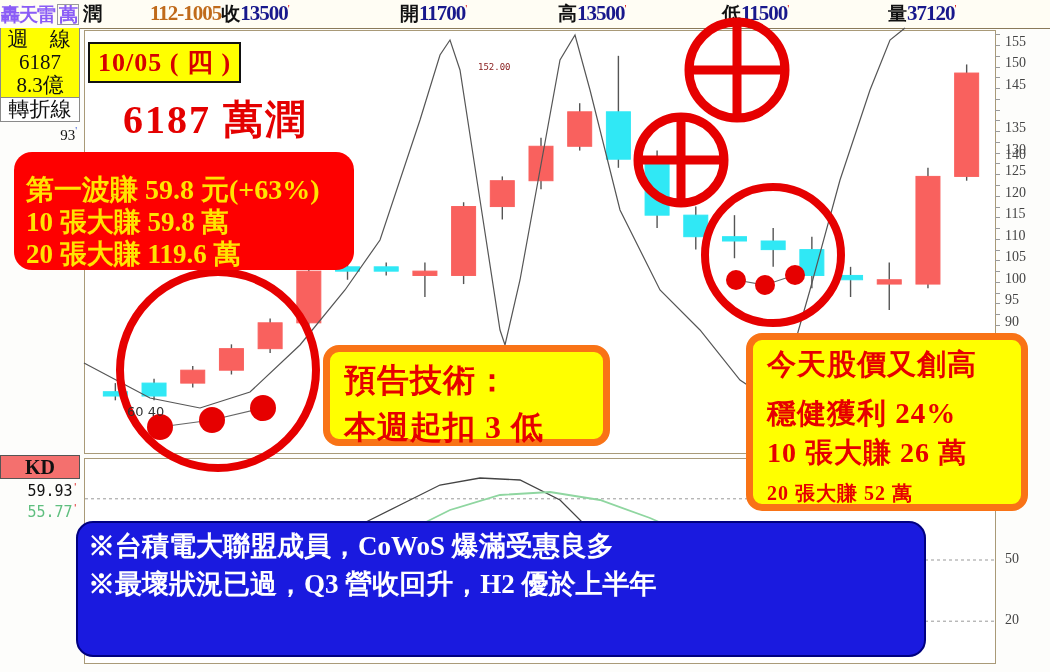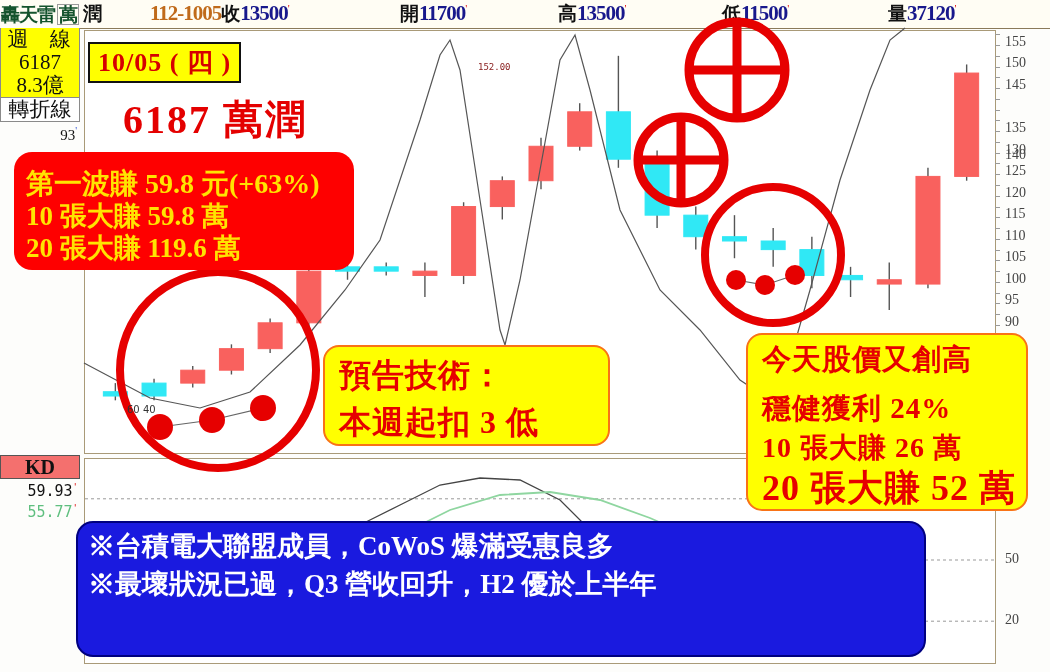--- a/index.html
+++ b/index.html
@@ -3,21 +3,21 @@
 <meta charset="utf-8">
 <style>
   html,body{margin:0;padding:0;background:#ffffff;}
   body{font-family:"Liberation Serif","DejaVu Serif",serif;}
   #app{position:relative;width:1050px;height:672px;overflow:hidden;background:#fdfdfb;}
 
   
   .quote-bar{position:absolute;left:0;top:0;width:1050px;height:28px;
     background:#fffdf4;border-bottom:1px solid #8a7a5a;display:flex;align-items:center;}
   .qb-logo{display:flex;align-items:center;height:26px;margin-left:1px;}
-  .qb-logo .lg{font-family:"DejaVu Sans",sans-serif;font-weight:bold;font-size:19px;color:#14532d;
+  .qb-logo .lg{font-family:"DejaVu Sans",sans-serif;font-weight:bold;font-size:19px;color:#8b5cf6;
     letter-spacing:-1px;line-height:1;}
   .qb-box{border:1px solid #9a9a9a;padding:0 1px;margin:0 2px;}
   .qb-name{font-size:19px;font-weight:bold;color:#111;margin-left:2px;letter-spacing:6px;}
   .qb-seg{font-size:21px;color:#111;white-space:nowrap;}
   .qb-date{color:#c06a1a;font-weight:bold;letter-spacing:-1px;}
   .qb-lbl{color:#111;font-size:19px;font-weight:bold;}
   .qb-val{color:#18188c;font-weight:bold;letter-spacing:-1px;}
   .qb-star{color:#d00;font-size:11px;vertical-align:super;}
   .qb-item{position:absolute;top:1px;}
 
@@ -46,43 +46,43 @@
   #price-frame{left:84px;top:30px;width:910px;height:422px;}
   #kd-frame{left:84px;top:458px;width:910px;height:204px;}
   .axis-col{position:absolute;left:995px;width:55px;}
   .axis-tick{position:absolute;font-family:"Liberation Serif",serif;font-size:14px;color:#444;left:10px;}
   .axis-minor{position:absolute;left:0px;width:5px;height:1px;background:#999;}
 
   svg.overlay{position:absolute;left:0;top:0;width:1050px;height:672px;pointer-events:none;}
 
   
   .callout{position:absolute;box-sizing:border-box;}
-  .red-box{background:#fe0000;border-radius:18px;padding:16px 10px 8px 12px;}
+  .red-box{background:#fe0000;border-radius:18px;padding:22px 10px 8px 12px;}
   .red-box .ln{color:#ffe400;font-weight:bold;white-space:nowrap;line-height:32px;
     font-family:"Liberation Serif",serif;}
   .red-box .ln.l1{font-size:28px;}
   .red-box .ln.l2,.red-box .ln.l3{font-size:27px;}
 
-  .yellow-box{background:#ffff00;border:2px solid #f97316;border-radius:16px;}
+  .yellow-box{background:#ffff00;border:7px solid #f97316;border-radius:16px;}
   .yellow-box .ln{color:#e60000;font-weight:bold;white-space:nowrap;
     font-family:"Liberation Serif",serif;}
 
   .date-box{background:#ffff00;border:2px solid #111;padding:1px 8px;}
   .date-box .ln{color:#d60000;font-weight:bold;font-size:26px;white-space:nowrap;
     font-family:"Liberation Serif",serif;letter-spacing:1px;}
 
   .big-title{position:absolute;color:#e40000;font-weight:bold;font-size:40px;
     font-family:"Liberation Serif",serif;white-space:nowrap;letter-spacing:2px;}
 
   .blue-box{position:absolute;background:#1a1adf;border:2px solid #000080;}
   .blue-box .ln{color:#ffffff;font-weight:bold;font-size:27px;white-space:nowrap;
     font-family:"Liberation Serif",serif;line-height:38px;padding-left:10px;letter-spacing:0px;}
 
   .pricetag{position:absolute;font-family:"DejaVu Sans Mono",monospace;font-size:9px;color:#8a2020;}
-  .ma-tag{position:absolute;font-family:"DejaVu Sans",sans-serif;font-size:10px;color:#333;}
+  .ma-tag{position:absolute;font-family:"DejaVu Sans",sans-serif;font-size:13px;color:#333;}
 </style>
 </head>
 <body>
 
 <div id="app">
 
   <div class="quote-bar">
     <div class="qb-logo">
       <span class="lg">轟天雷</span>
       <span class="lg qb-box">萬</span>
@@ -296,21 +296,21 @@
 
   <div class="callout yellow-box" style="left:323px;top:345px;width:287px;height:101px;padding:4px 0 0 14px;">
     <div class="ln" style="font-size:32px;line-height:48px;letter-spacing:1px;">預告技術：</div>
     <div class="ln" style="font-size:32px;line-height:46px;letter-spacing:1px;">本週起扣 3 低</div>
   </div>
 
   <div class="callout yellow-box" style="left:746px;top:333px;width:282px;height:178px;padding:4px 0 0 14px;">
     <div class="ln" style="font-size:29px;line-height:40px;letter-spacing:1px;">今天股價又創高</div>
     <div class="ln" style="font-size:29px;line-height:40px;letter-spacing:1px;margin-top:9px;">穩健獲利 24%</div>
     <div class="ln" style="font-size:28px;line-height:40px;letter-spacing:1px;">10 張大賺 26 萬</div>
-    <div class="ln" style="font-size:36px;line-height:40px;letter-spacing:1px;">20 張大賺 52 萬</div>
+    <div class="ln" style="font-size:20px;line-height:40px;letter-spacing:1px;">20 張大賺 52 萬</div>
   </div>
 
   <div class="blue-box" style="left:76px;top:521px;width:846px;height:128px;padding-top:4px;border-radius:17px;">
     <div class="ln">※台積電大聯盟成員，CoWoS 爆滿受惠良多</div>
     <div class="ln">※最壞狀況已過，Q3 營收回升，H2 優於上半年</div>
   </div>
 
 </div>
 
 </body></html>

